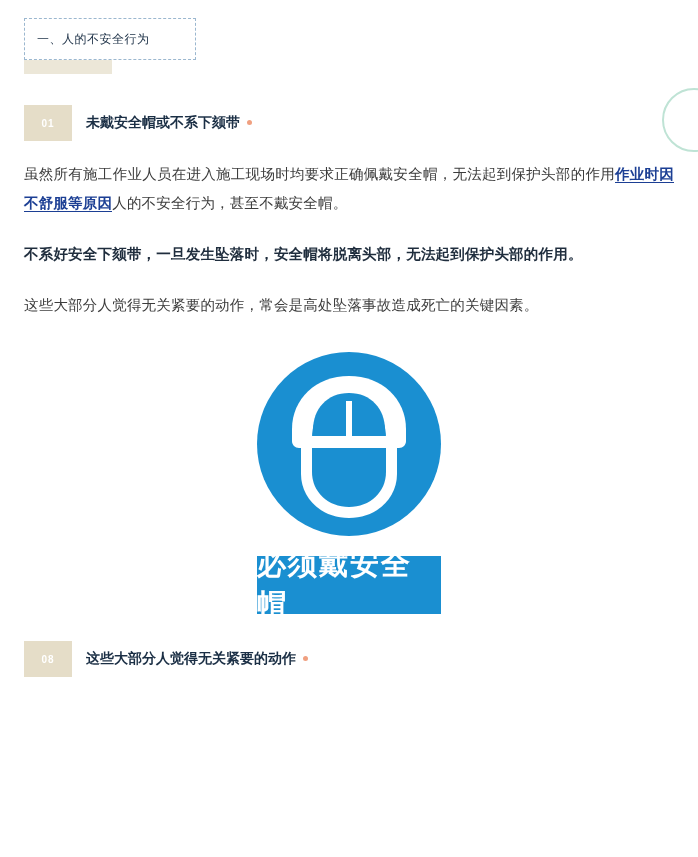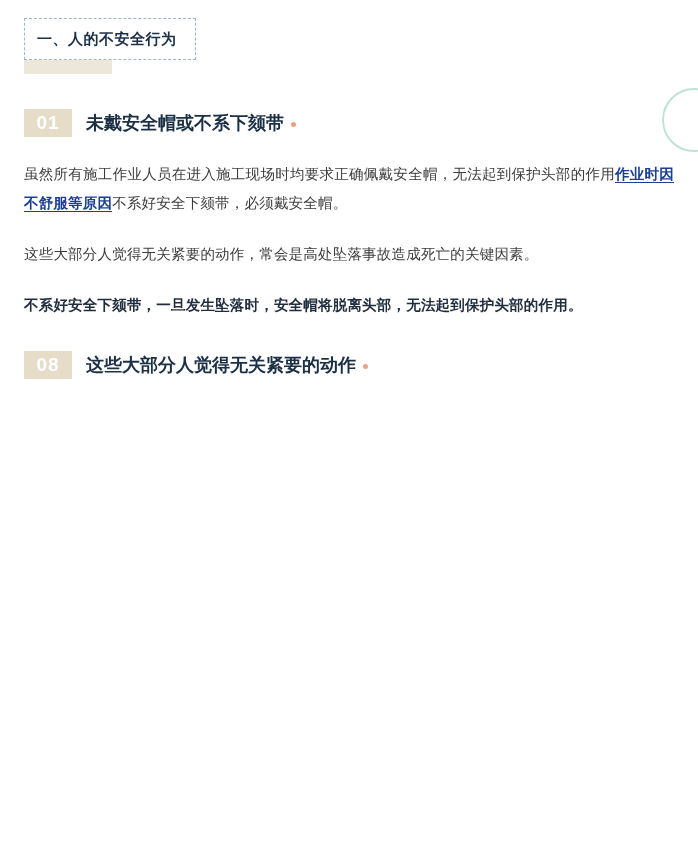--- a/index.html
+++ b/index.html
@@ -46,51 +46,51 @@
     width: 172px;
     height: 42px;
     border: 1px dashed #9bb7cf;
     background: #ffffff;
     z-index: 2;
     display: flex;
     align-items: center;
     box-sizing: border-box;
   }
   .section-title {
-    font-size: 15px;
-    font-weight: bold;
+    font-size: 12px;
+    font-weight: normal;
     color: #1b2f45;
     letter-spacing: 0.5px;
     padding-left: 12px;
     white-space: nowrap;
   }
 
   
   .item-header {
     position: relative;
     display: flex;
     align-items: center;
     margin-top: 30px;
     height: 30px;
   }
   .item-num {
     width: 48px;
-    height: 28px;
+    height: 36px;
     background: #e5ddc8;
     color: #ffffff;
-    font-size: 19px;
+    font-size: 10px;
     font-weight: bold;
     display: flex;
     align-items: center;
     justify-content: center;
     letter-spacing: 1px;
     flex: none;
   }
   .item-title {
-    font-size: 18px;
+    font-size: 14px;
     font-weight: bold;
     color: #1b2f45;
     margin-left: 14px;
     position: relative;
     white-space: nowrap;
   }
   .item-title .dot {
     display: inline-block;
     width: 5px;
     height: 5px;
@@ -175,26 +175,74 @@
     </div>
   </div>
 
   <div class="item-header">
     <div class="item-num">01</div>
     <div class="item-title">
       <span>未戴安全帽或不系下颏带</span><span class="dot"></span>
     </div>
   </div>
 
-  <p class="para"><span>虽然所有施工作业人员在进入施工现场时均要求正确佩戴安全帽，无法起到保护头部的作用</span><span class="hl">作业时因不舒服等原因</span><span>不系好安全下颏带，必须戴安全帽。</span></p>
+  <p class="para"><span>虽然所有施工作业人员在进入施工现场时均要求正确佩戴安全帽，无法起到保护头部的作用</span><span class="hl">作业时因不舒服等原因</span><span>人的不安全行为，甚至不戴安全帽。</span></p>
+
+  <p class="para bold"><span>不系好安全下颏带，一旦发生坠落时，安全帽将脱离头部，无法起到保护头部的作用。</span></p>
 
   <p class="para"><span>这些大部分人觉得无关紧要的动作，常会是高处坠落事故造成死亡的关键因素。</span></p>
 
-  <p class="para bold"><span>不系好安全下颏带，一旦发生坠落时，安全帽将脱离头部，无法起到保护头部的作用。</span></p>
-
+  <div class="sign-wrap">
+    <div class="sign">
+      <svg width="184" height="268" viewBox="0 0 184 268">
+
+        <circle cx="92" cy="98" r="92" fill="#1a8fd1"></circle>
+
+        <g fill="#ffffff">
+
+          <path d="M92 30
+                   C 59 30 35 53 35 83
+                   L 35 95
+                   C 35 99 38 102 42 102
+                   L 142 102
+                   C 146 102 149 99 149 95
+                   L 149 83
+                   C 149 53 125 30 92 30 Z"></path>
+
+          <path d="M92 40
+                   C 64 40 44 60 44 92
+                   L 44 128
+                   C 44 152 64 172 92 172
+                   C 120 172 140 152 140 128
+                   L 140 92
+                   C 140 60 120 40 92 40 Z"></path>
+        </g>
+
+        <path d="M92 52
+                 C 70 52 55 68 55 92
+                 L 55 126
+                 C 55 146 71 161 92 161
+                 C 113 161 129 146 129 126
+                 L 129 92
+                 C 129 68 114 52 92 52 Z" fill="#1a8fd1"></path>
+
+        <rect x="41" y="90" width="102" height="12" rx="6" fill="#ffffff"></rect>
+
+        <path d="M92 47
+                 C 70 47 56 63 56 84
+                 L 56 90
+                 L 128 90
+                 L 128 84
+                 C 128 63 114 47 92 47 Z" fill="#1a8fd1"></path>
+
+        <rect x="89" y="55" width="6" height="35" fill="#ffffff"></rect>
+      </svg>
+      <div class="sign-caption">必须戴安全帽</div>
+    </div>
+  </div>
 
   <div class="item-header">
     <div class="item-num">08</div>
     <div class="item-title">
       <span>这些大部分人觉得无关紧要的动作</span><span class="dot"></span>
     </div>
   </div>
 
 
 </div>

